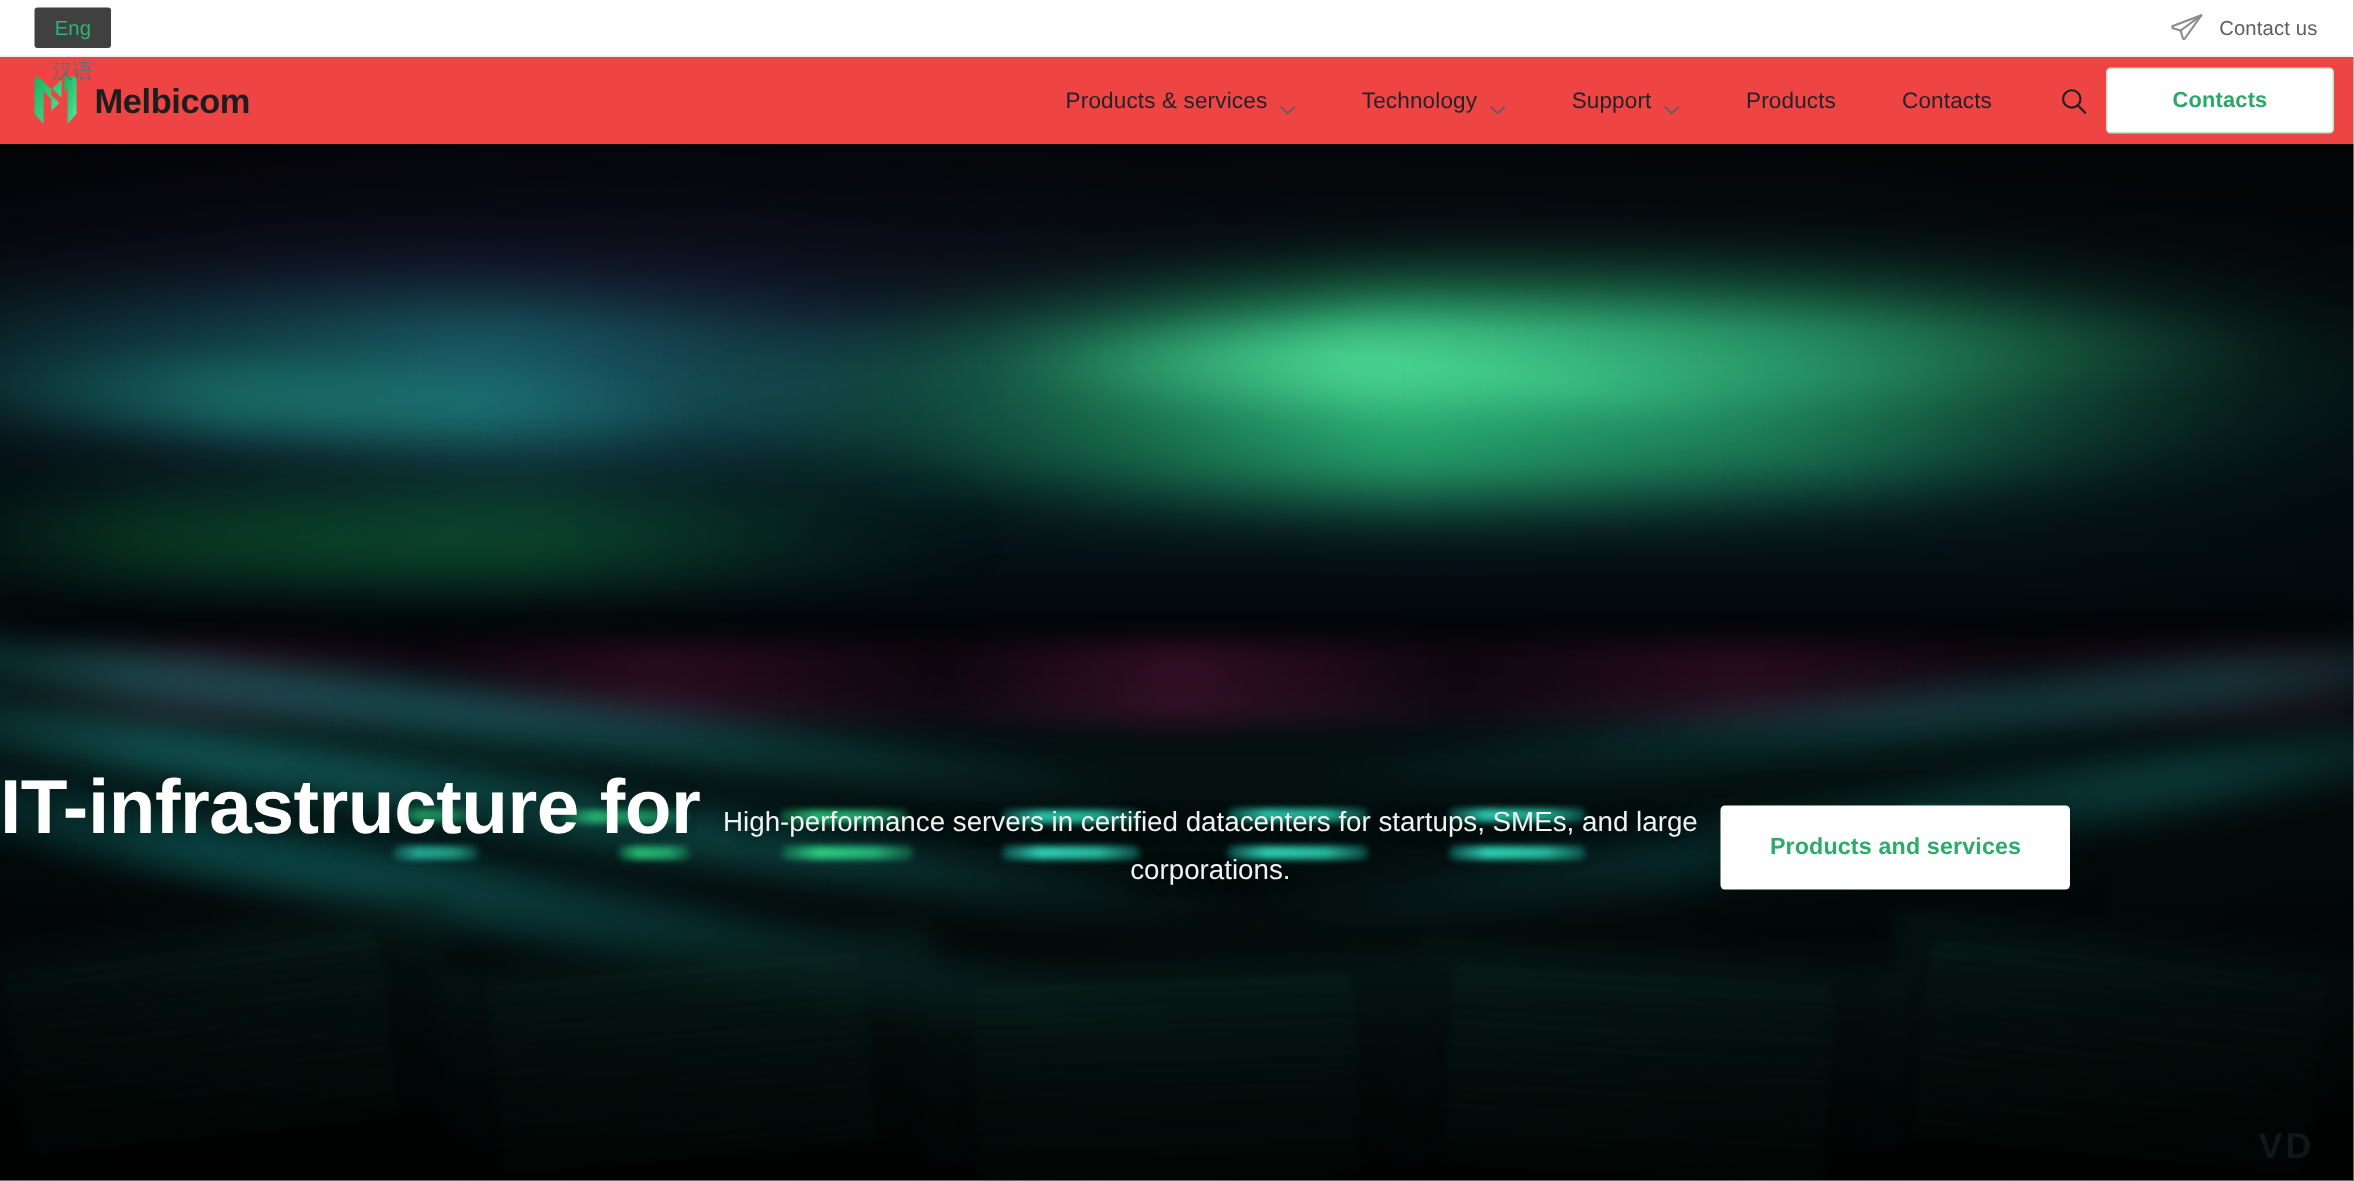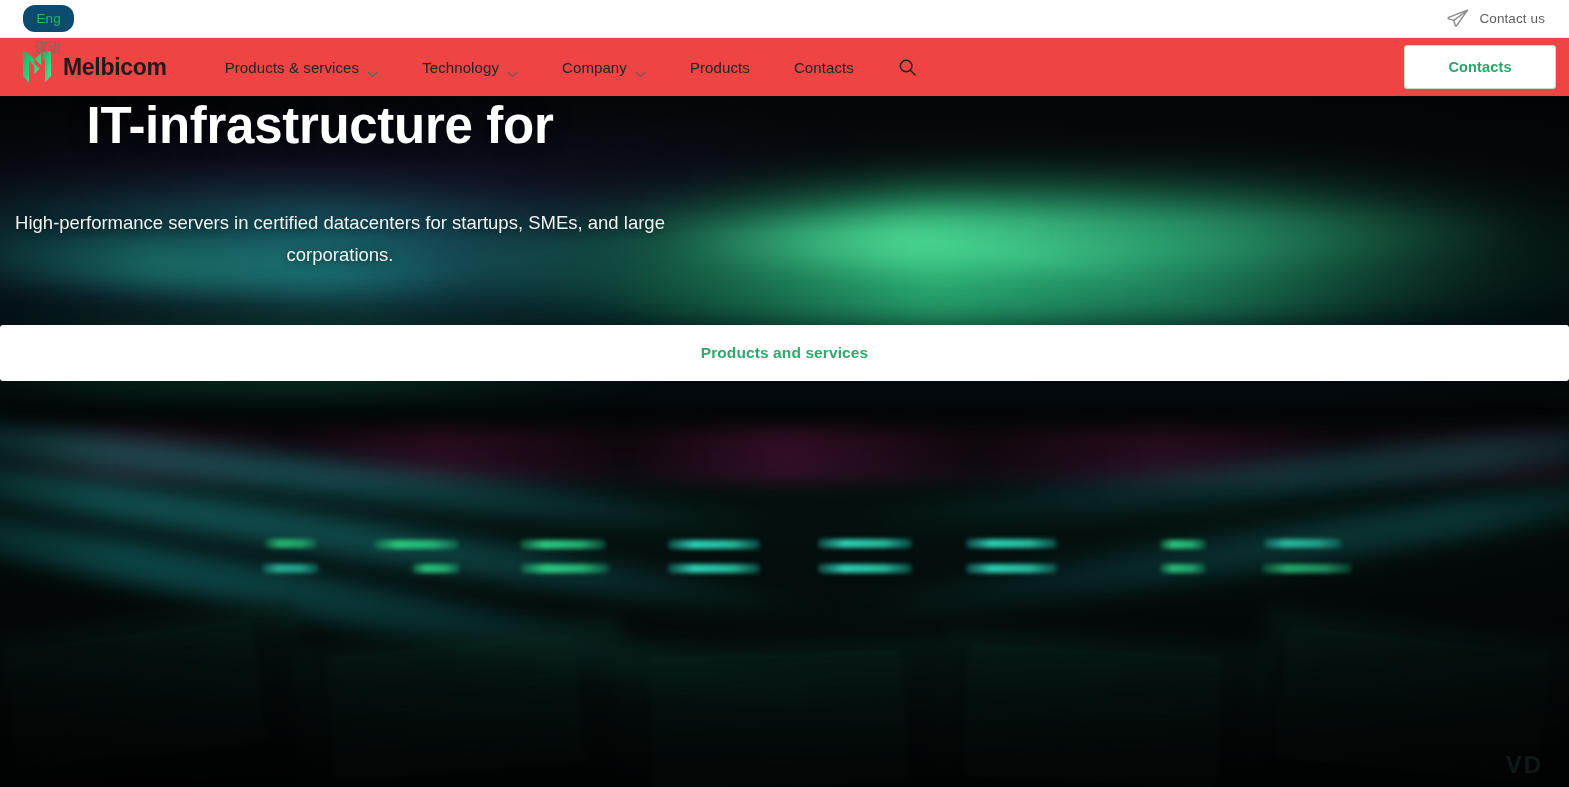--- a/index.html
+++ b/index.html
@@ -28,22 +28,21 @@
     font-size:13.5px;
     color:#6b6b6b;
     padding:7px 13px;
     line-height:1;
     cursor:pointer;
     border-radius:2px;
     letter-spacing:.1px;
   }
   .lang.active{
     color:#2bb673;
-    background:#0c4a6e;
-    border-radius:12px;
+    background:#404040;
   }
   .contact-wrap{
     display:flex; align-items:center; gap:9px;
     cursor:pointer; padding-right:6px;justify-content:flex-end;
   }
   .plane-icon{ width:24px; height:24px; display:block; color:#8b8b8b; }
   .contact-label{ font-size:13.5px; color:#5e5e5e; letter-spacing:.1px; }
 
   
   .header{
@@ -62,21 +61,21 @@
     font-size:23px;
     font-weight:600;
     color:#1d1d1f;
     letter-spacing:-.3px;
   }
 
   .nav{
     flex:1 1 auto;
     display:flex;
     align-items:center;
-    justify-content:flex-start;
+    justify-content:flex-end;
     gap:0px;
     margin-left:36px;
   }
   .nav-item{
     display:flex; align-items:center; gap:8px;
     font-size:15px;
     color:#22242a;
     padding:8px 22px;
     cursor:pointer;
     white-space:nowrap;
@@ -255,21 +254,22 @@
       radial-gradient(ellipse 78% 62% at 50% 46%, rgba(0,0,0,0) 42%, rgba(0,0,0,.48) 78%, rgba(0,0,0,.72) 100%),
       linear-gradient(180deg, rgba(0,0,0,.42) 0%, rgba(0,0,0,0) 18%, rgba(0,0,0,0) 70%, rgba(0,0,0,.45) 100%);
   }
 
   
   .hero-content{
     position:relative;
     z-index:10;
     height:100%;
     display:flex;
-    flex-direction:column;
+    align-items:center;
+    padding-top:192px;
   }
   .hero-title{
     color:#ffffff;
     font-size:51px;
     font-weight:700;
     line-height:59px;
     text-align:center;
     letter-spacing:-.3px;
     max-width:640px;
     text-shadow:0 2px 18px rgba(0,0,0,.55);
@@ -365,21 +365,21 @@
     <div class="nav-item">
       <span>Technology</span>
       <span class="chev">
         <svg viewBox="0 0 12 8" width="11" height="7" fill="none" stroke="currentColor" stroke-width="1.25" stroke-linecap="round" stroke-linejoin="round">
             <path d="M1 1.6 L6 6.4 L11 1.6"></path>
           </svg>
       </span>
     </div>
 
     <div class="nav-item">
-      <span>Company</span>
+      <span>Support</span>
       <span class="chev">
         <svg viewBox="0 0 12 8" width="11" height="7" fill="none" stroke="currentColor" stroke-width="1.25" stroke-linecap="round" stroke-linejoin="round">
             <path d="M1 1.6 L6 6.4 L11 1.6"></path>
           </svg>
       </span>
     </div>
 
     <div class="nav-item">
       <span>Products</span>
     </div>

